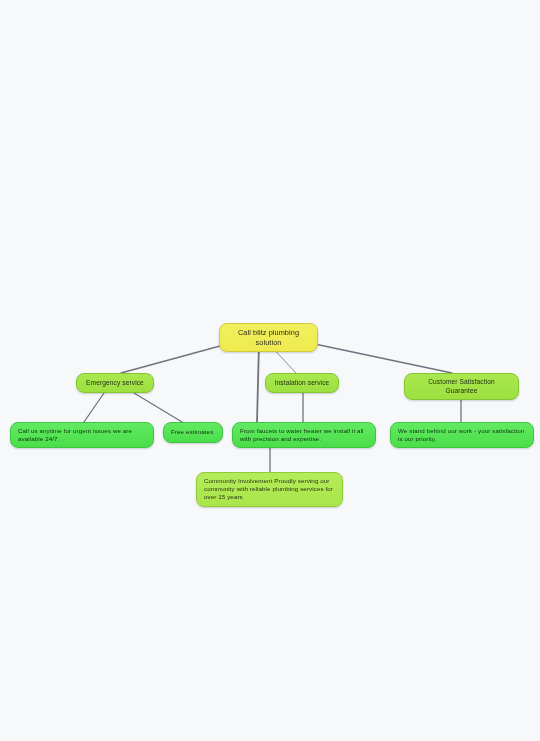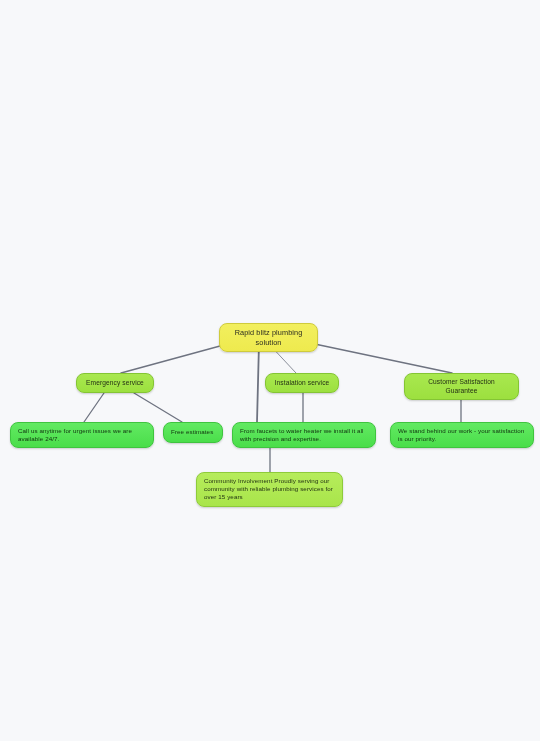--- a/index.html
+++ b/index.html
@@ -85,21 +85,21 @@
       <line x1="310" y1="343" x2="452" y2="373" stroke="#6e7380" stroke-width="1.4" stroke-linecap="round"></line>
       <line x1="259" y1="343" x2="257" y2="422" stroke="#6e7380" stroke-width="1.8" stroke-linecap="round"></line>
       <line x1="104" y1="393" x2="84" y2="422" stroke="#6e7380" stroke-width="1.3" stroke-linecap="round"></line>
       <line x1="134" y1="393" x2="182" y2="422" stroke="#6e7380" stroke-width="1.3" stroke-linecap="round"></line>
       <line x1="303" y1="393" x2="303" y2="422" stroke="#6e7380" stroke-width="1.3" stroke-linecap="round"></line>
       <line x1="461" y1="393" x2="461" y2="422" stroke="#6e7380" stroke-width="1.3" stroke-linecap="round"></line>
       <line x1="270" y1="448" x2="270" y2="472" stroke="#6e7380" stroke-width="1.3" stroke-linecap="round"></line>
     </svg>
   <div id="node-layer">
       <div class="node node-root" style="left: 219px; top: 323px; width: 99px; min-height: 20px;">
-        <span class="node-text">Rapid blitz plumbing solution</span>
+        <span class="node-text">Call blitz plumbing solution</span>
       </div>
       <div class="node node-branch" style="left: 76px; top: 373px; width: 78px; min-height: 20px;">
         <span class="node-text">Emergency service</span>
       </div>
       <div class="node node-branch" style="left: 265px; top: 373px; width: 74px; min-height: 20px;">
         <span class="node-text">Instalation service</span>
       </div>
       <div class="node node-branch" style="left: 404px; top: 373px; width: 115px; min-height: 20px;">
         <span class="node-text">Customer Satisfaction Guarantee</span>
       </div>

